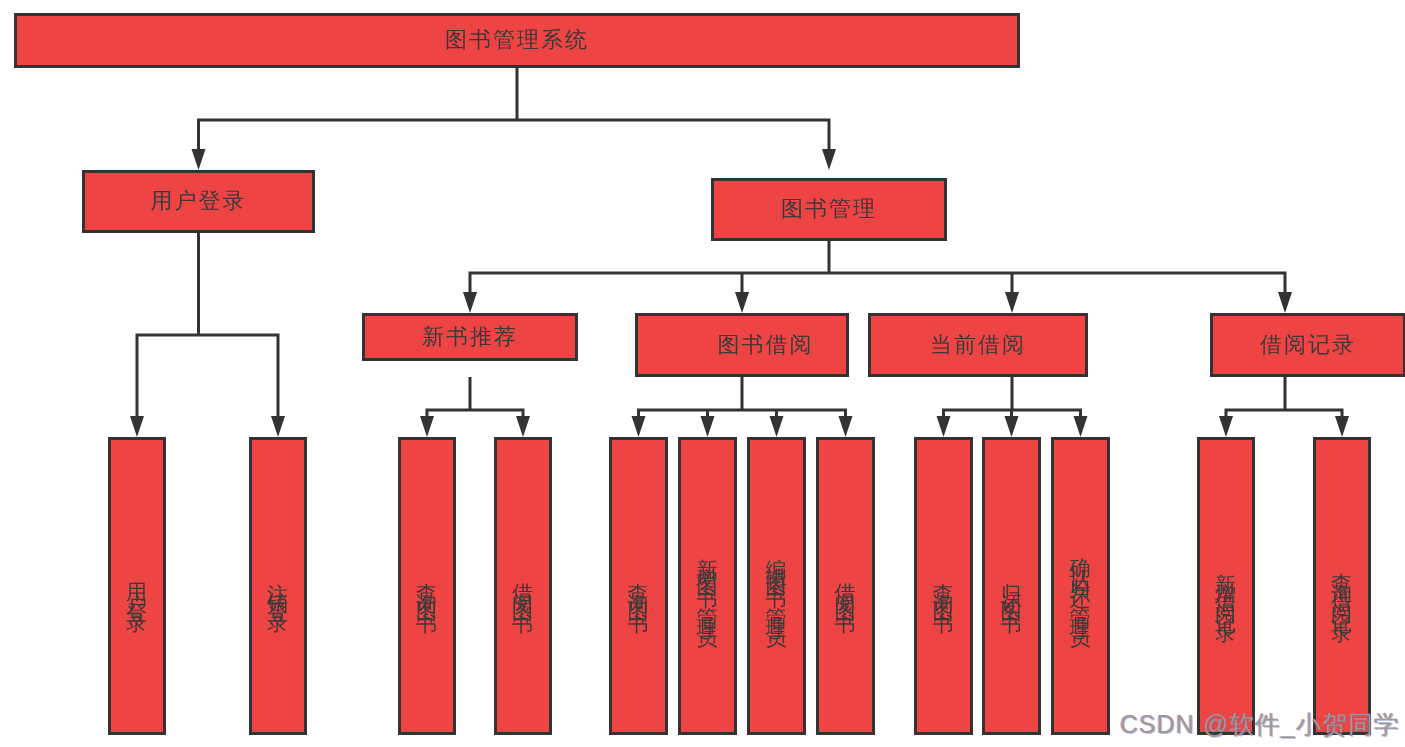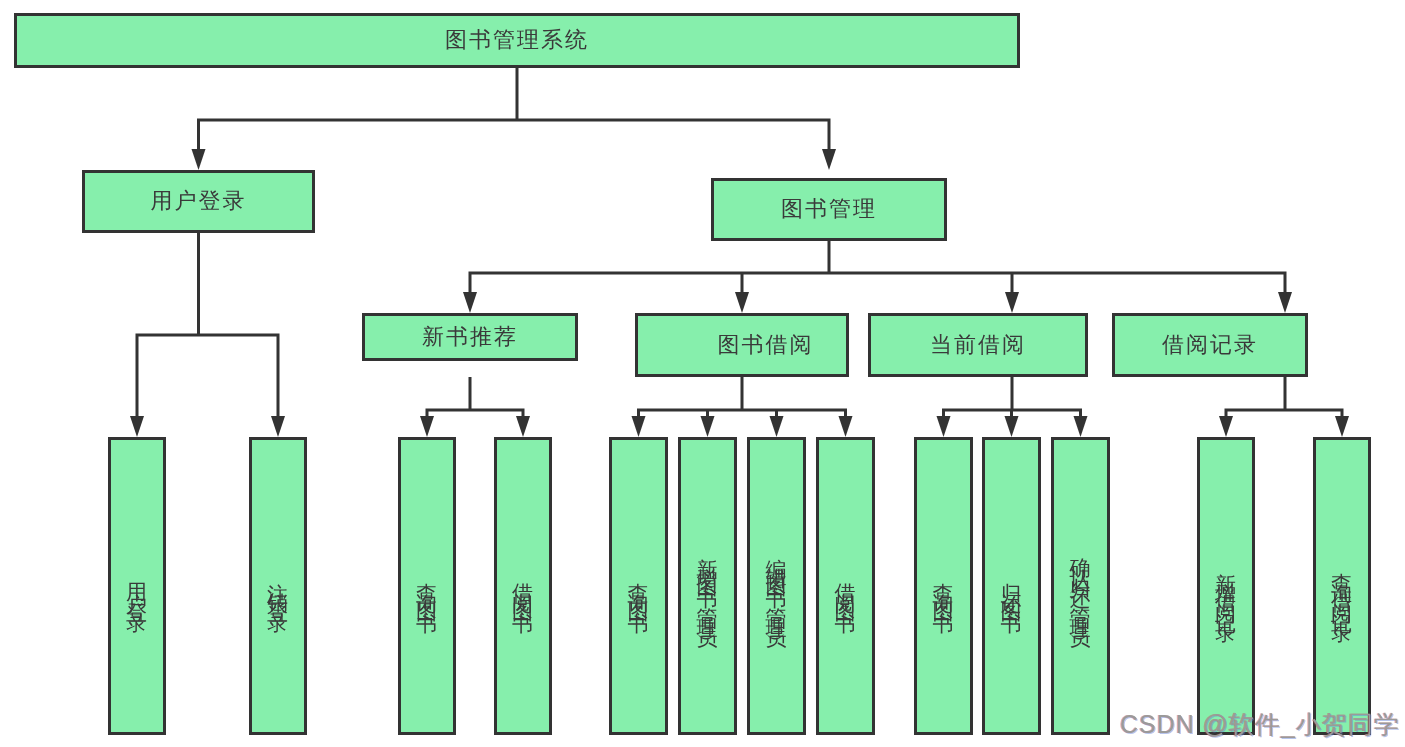--- a/index.html
+++ b/index.html
@@ -18,21 +18,21 @@
   .connector-layer {
     position: absolute;
     left: 0; top: 0;
     width: 1405px; height: 747px;
     pointer-events: none;
   }
   .node {
     position: absolute;
     box-sizing: border-box;
     border: 3px solid var(--line, #333333);
-    background: #86efac;
+    background: #ef4444;
     display: flex;
     align-items: center;
     justify-content: center;
   }
   .node .lbl {
     color: var(--text, #3a3a3a);
     font-size: 22px;
     letter-spacing: 2px;
     white-space: nowrap;
     line-height: 1.2;
@@ -103,21 +103,21 @@
 
   <div class="node" style="left:362px; top:313px; width:216px; height:48px;">
     <span class="lbl">新书推荐</span>
   </div>
   <div class="node" style="left:635px; top:313px; width:214px; height:64px;padding-left:47px;">
     <span class="lbl">图书借阅</span>
   </div>
   <div class="node" style="left:868px; top:313px; width:220px; height:64px;">
     <span class="lbl">当前借阅</span>
   </div>
-  <div class="node" style="left:1112px; top:313px; width:196px; height:64px;">
+  <div class="node" style="left:1210px; top:313px; width:196px; height:64px;">
     <span class="lbl">借阅记录</span>
   </div>
 
   <div class="node leaf" style="left:108px; top:437px; width:58px; height:298px;">
     <span class="lbl">用户登录</span>
   </div>
   <div class="node leaf" style="left:249px; top:437px; width:58px; height:298px;">
     <span class="lbl">注销登录</span>
   </div>
 

